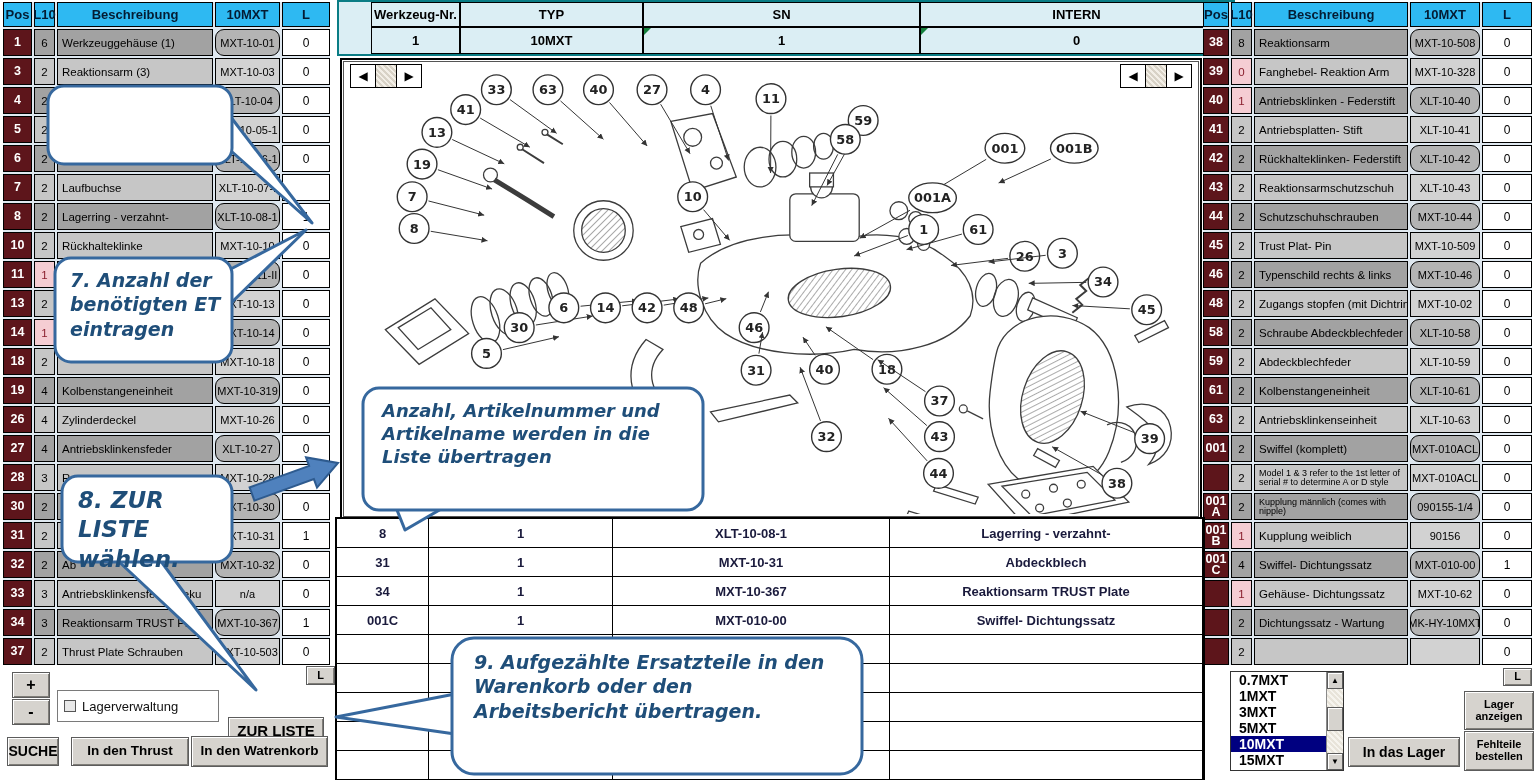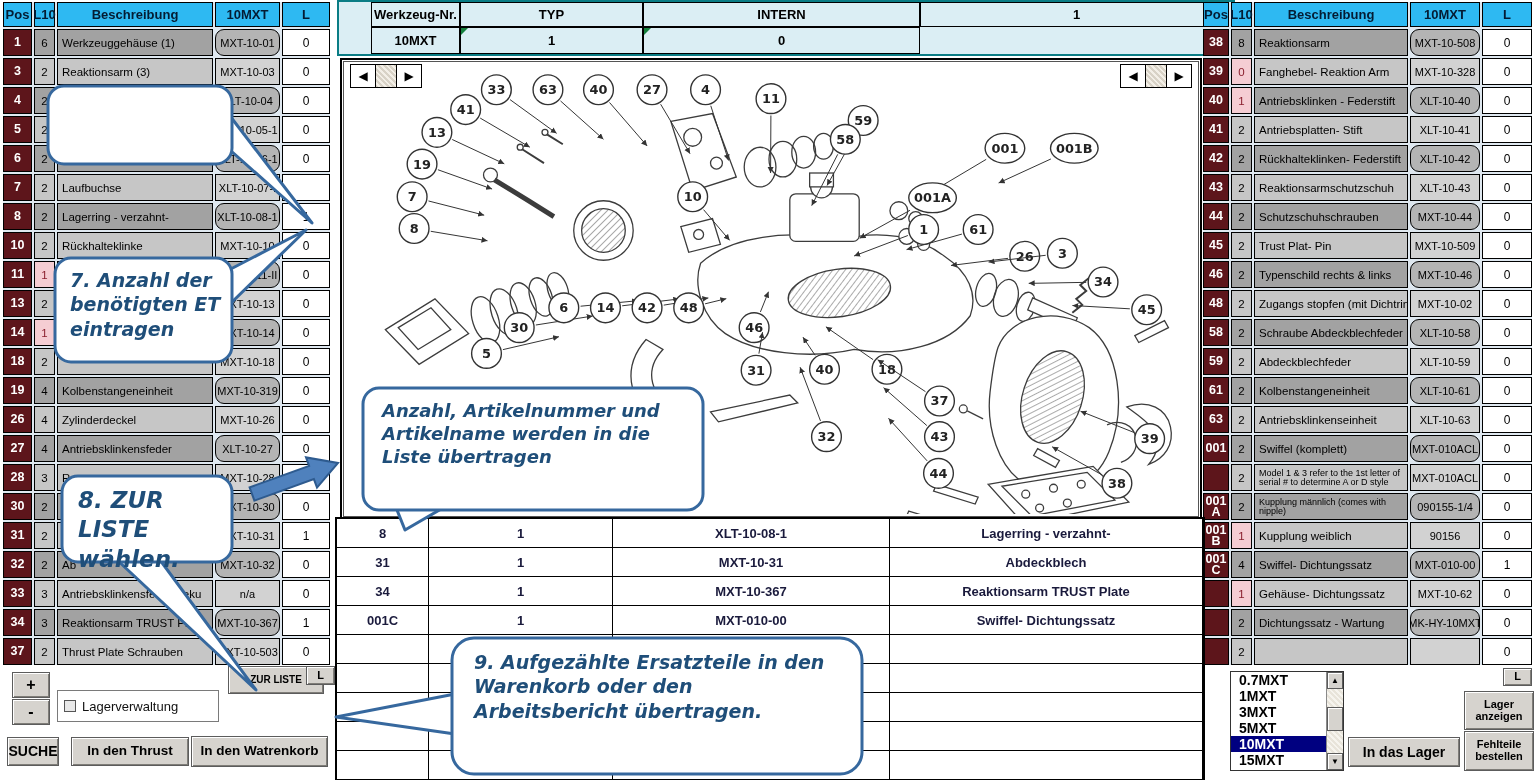--- a/index.html
+++ b/index.html
@@ -57,21 +57,21 @@
      align-items:center;justify-content:center;font-weight:bold;font-size:13px;
      color:#1a1a3c;background:#fff;overflow:hidden;white-space:nowrap;}
 
   
   .btn{position:absolute;background:#d6d3ce;border:1px solid #5c5c5c;
      box-shadow:inset 1px 1px 0 #ffffff,inset -1px -1px 0 #7f7d78;
      display:flex;align-items:center;justify-content:center;font-weight:bold;
      color:#000;cursor:default;text-align:center;line-height:1.05;}
   #btn-plus{left:12px;top:672px;width:36px;height:24px;font-size:16px;}
   #btn-minus{left:12px;top:699px;width:36px;height:24px;font-size:16px;}
-  #btn-zurliste{left:228px;top:666px;width:94px;height:26px;font-size:10px;}
+  #btn-zurliste{left:228px;top:717px;width:94px;height:26px;font-size:15px;}
   #btn-l-left{left:306px;top:666px;width:27px;height:17px;font-size:11px;}
   #btn-suche{left:7px;top:737px;width:50px;height:27px;font-size:14px;}
   #btn-bericht{left:71px;top:737px;width:116px;height:27px;font-size:13.5px;}
   #btn-warenkorb{left:191px;top:736px;width:135px;height:29px;font-size:13.5px;}
   #btn-l-right{left:1503px;top:668px;width:27px;height:16px;font-size:11px;}
   #btn-lager{left:1348px;top:737px;width:110px;height:28px;font-size:14px;}
   #btn-anzeigen{left:1464px;top:691px;width:68px;height:37px;font-size:11px;}
   #btn-fehlteile{left:1464px;top:731px;width:68px;height:38px;font-size:11px;}
 
   #groupbox{position:absolute;left:57px;top:690px;width:160px;height:30px;
@@ -108,20 +108,21 @@
   #c9-text{left:474px;top:650px;width:372px;font-size:19px;}
 </style>
 </head>
 <body>
 
 <div id="stage">
 
   <div id="tool-header">
     <div class="hcell">Werkzeug-Nr.</div>
     <div class="hcell">TYP</div>
+    <div class="hcell">SN</div>
     <div class="hcell">INTERN</div>
     <div class="hcell">1</div>
     <div class="hcell">10MXT</div>
     <div class="hcell">
         <span class="note-tri"></span>
         <span>1</span>
       </div>
     <div class="hcell">
         <span class="note-tri"></span>
         <span>0</span>

